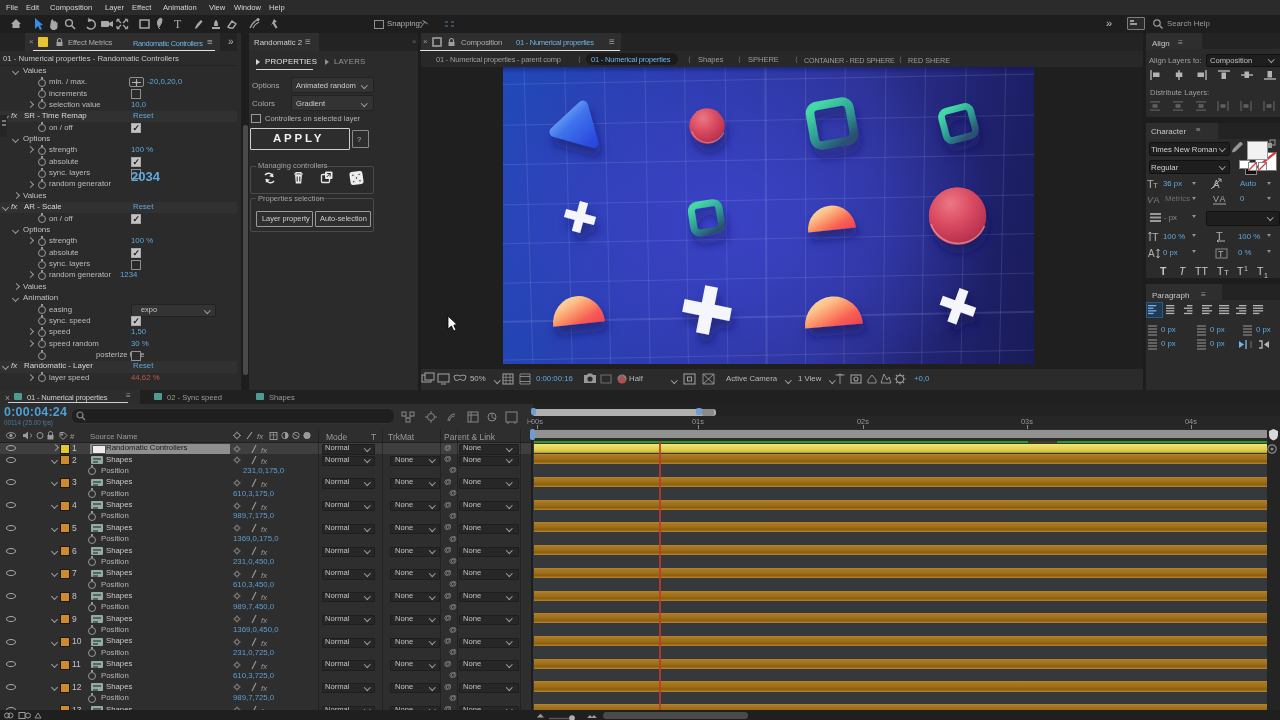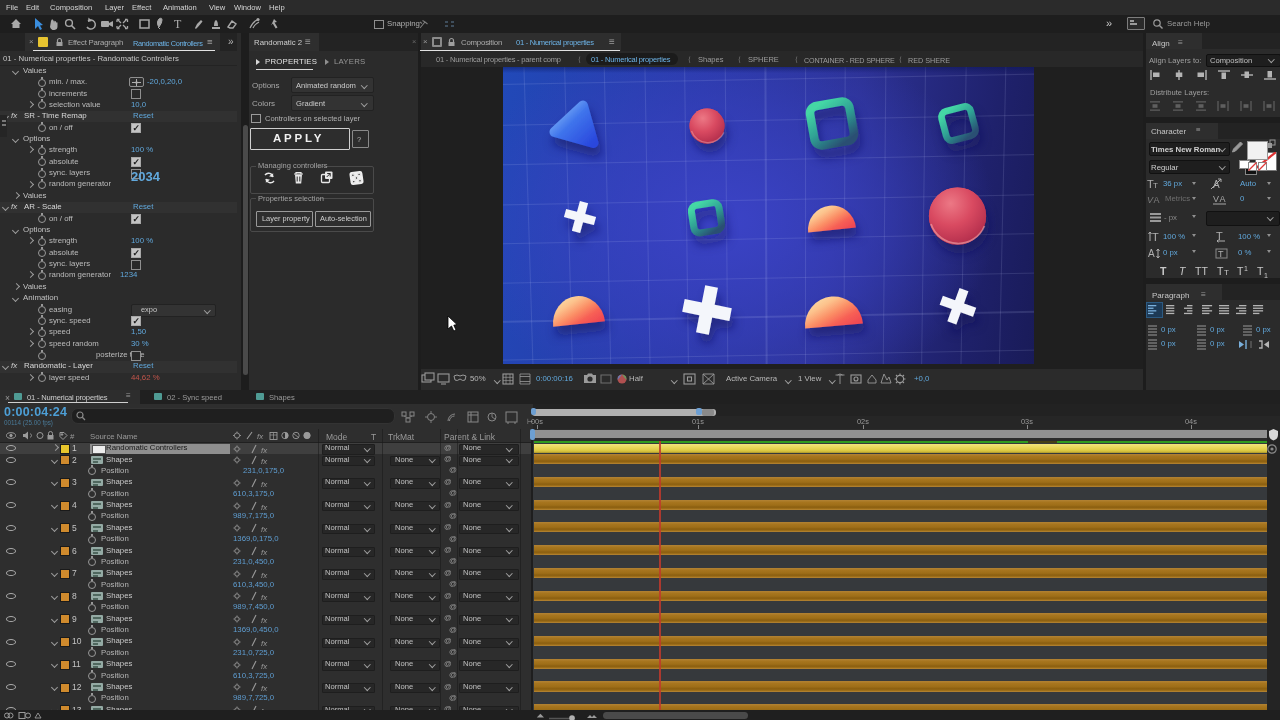--- a/index.html
+++ b/index.html
@@ -81,21 +81,21 @@
     <div class="ab" style="left:0px;top:33px;width:241px;height:357px;background:#2b2b2b;"></div>
     <div class="ab" style="left:0px;top:33px;width:241px;height:18px;background:#232323;"></div>
     <div class="ab" style="left:25px;top:33px;width:195px;height:18px;background:#2e2e2e;"></div>
     <div class="ab" style="left:33px;top:49.5px;width:182px;height:1.5px;background:#e2e2e2;"></div>
     <div class="t" style="left:29px;top:37px;font-size:7.8px;color:#9a9a9a;font-weight:normal;letter-spacing:0px;">×</div>
     <div class="ab" style="left:38px;top:37px;width:10px;height:10px;background:#e8c430;border-radius:1px;"></div>
     <svg class="ab" style="left:55px;top:37px" width="10" height="10">
       <path d="M2.5 5 L2.5 3.5 a2 2 0 0 1 4 0 L6.5 5" fill="none" stroke="#9f9f9f" stroke-width="1.2"></path>
       <rect x="1.5" y="5" width="6" height="4" fill="#9f9f9f"></rect>
     </svg>
-    <div class="t" style="left:68px;top:38px;font-size:7.8px;color:#ababab;font-weight:normal;letter-spacing:-0.2px;">Effect Paragraph</div>
+    <div class="t" style="left:68px;top:38px;font-size:7.8px;color:#ababab;font-weight:normal;letter-spacing:-0.2px;">Effect Metrics</div>
     <div class="t" style="left:133px;top:38.5px;font-size:7.4px;color:#6db4e8;font-weight:normal;letter-spacing:-0.35px;">Randomatic Controllers</div>
     <div class="t" style="left:207px;top:36px;font-size:9.5px;color:#9a9a9a;font-weight:normal;letter-spacing:0px;">≡</div>
     <div class="t" style="left:228px;top:36px;font-size:10px;color:#b4b4b4;font-weight:normal;letter-spacing:0px;">»</div>
     <div class="t" style="left:3px;top:53.5px;font-size:7.8px;color:#c6c6c6;font-weight:normal;letter-spacing:0px;">01 - Numerical properties - Randomatic Controllers</div>
     <div class="ab" style="left:0px;top:64.5px;width:241px;height:1px;background:#232323;"></div>
     <div class="ab" style="left:0px;top:111.07999999999998px;width:237px;height:11.37px;background:#313131;"></div>
     <div class="ab" style="left:0px;top:202.04px;width:237px;height:11.37px;background:#313131;"></div>
     <div class="ab" style="left:0px;top:361.22px;width:237px;height:11.37px;background:#313131;"></div>
     <div class="twd" style="left:13px;top:68.8px;"></div>
     <div class="t" style="left:23px;top:65.785px;font-size:7.9px;color:#c2c2c2;font-weight:normal;letter-spacing:0px;">Values</div>
@@ -460,21 +460,21 @@
     <svg class="ab" style="left:1263.0px;top:101px" width="12" height="10">
       <path d="M1 0 V10 M11 0 V10" stroke="#5f5f5f" stroke-width="1.2"></path>
       <rect x="3.5" y="3.2" width="5" height="3.6" fill="#5f5f5f"></rect>
     </svg>
     <div class="ab" style="left:1146px;top:117px;width:134px;height:6px;background:#1d1d1d;"></div>
     <div class="ab" style="left:1146px;top:123px;width:134px;height:16px;background:#232323;"></div>
     <div class="ab" style="left:1146px;top:123px;width:72px;height:16px;background:#2e2e2e;"></div>
     <div class="t" style="left:1151px;top:126.5px;font-size:8px;color:#c6c6c6;font-weight:normal;letter-spacing:0px;">Character</div>
     <div class="t" style="left:1196px;top:124.5px;font-size:7.8px;color:#9a9a9a;font-weight:normal;letter-spacing:0px;">≡</div>
     <div class="ab" style="left:1149px;top:141.5px;width:79px;height:12.5px;background:#1e1e1e;border:1px solid #111;border-radius:2px;"></div>
-    <div class="t" style="left:1151px;top:144.5px;font-size:7.8px;color:#cfcfcf;font-weight:bold;letter-spacing:0px;">Times New Roman</div>
+    <div class="t" style="left:1151px;top:144.5px;font-size:7.8px;color:#cfcfcf;font-weight:normal;letter-spacing:0px;">Times New Roman</div>
     <div class="chev" style="left:1220px;top:145.5px;"></div>
     <svg class="ab" style="left:1231px;top:141px" width="12" height="14">
       <path d="M9.5 1 l2 2 l-7 7 l-3 1 l1-3 Z" fill="#9a9a9a" stroke="#9a9a9a" stroke-width="1"></path>
     </svg>
     <div class="ab" style="left:1255px;top:152px;width:20px;height:17px;background:#fff;border:1px solid #777;"></div>
     <svg class="ab" style="left:1255px;top:152px" width="21" height="17">
       <path d="M0 17 L21 0" stroke="#dd3434" stroke-width="2.2"></path>
     </svg>
     <div class="ab" style="left:1247px;top:141px;width:19px;height:16.5px;background:#f2f2f2;border:1px solid #999;"></div>
     <svg class="ab" style="left:1266px;top:139px" width="10" height="10">

